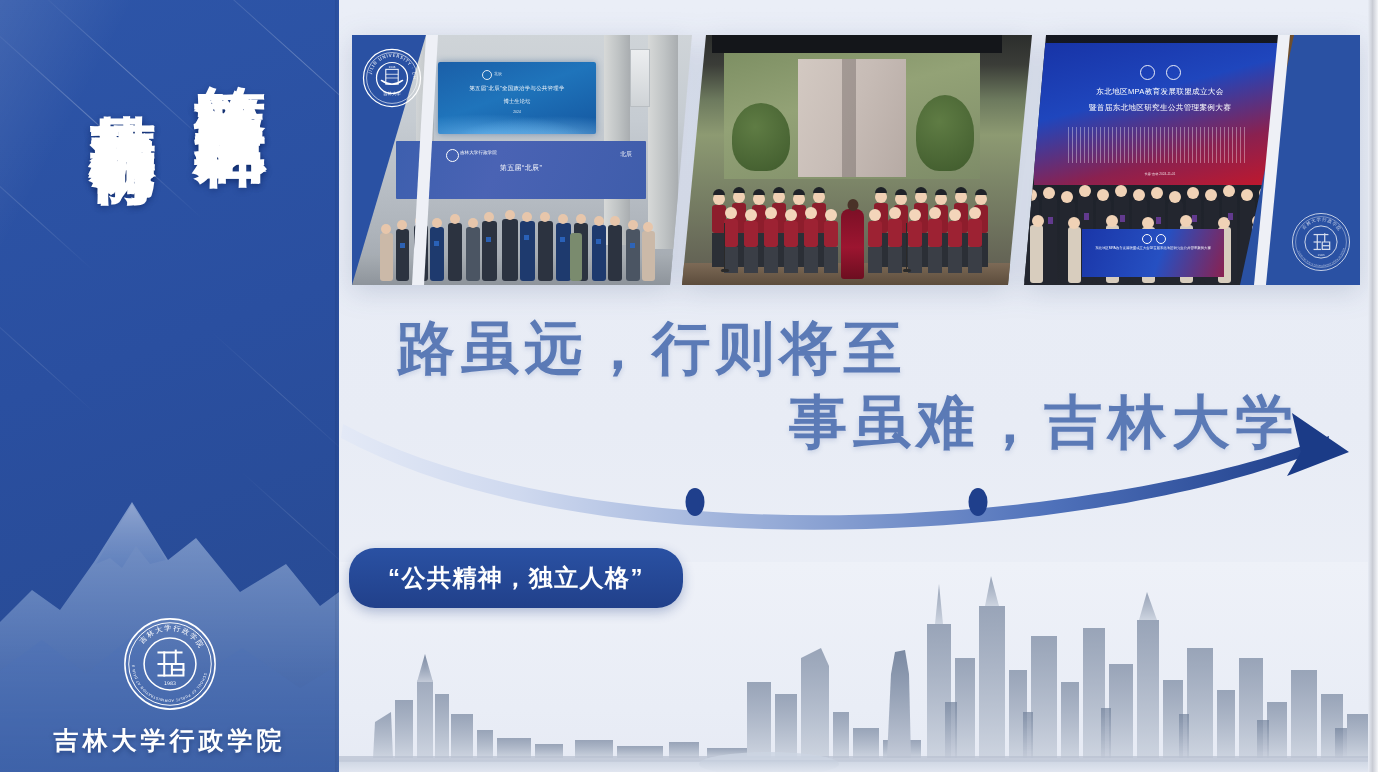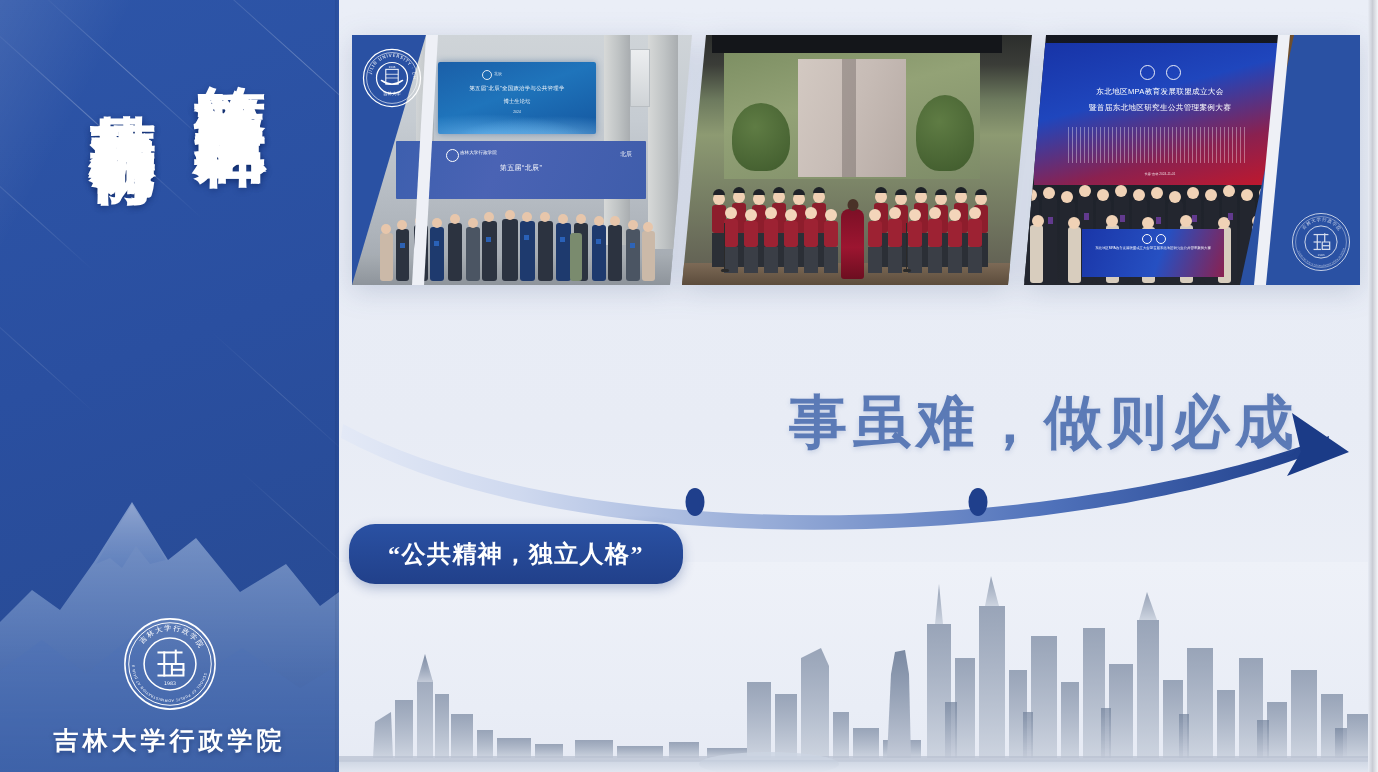--- a/index.html
+++ b/index.html
@@ -124,22 +124,22 @@
       text-shadow:0 2px 5px rgba(80,110,170,.22);}
   .hl1{left:58px;top:14px;font-size:58px;}
   .hl2{left:450px;top:88px;font-size:58px;}
 
   
   .arrowbox{position:absolute;left:0;top:410px;width:1039px;height:130px;}
 
   
   .pill{position:absolute;border-radius:26px;background:linear-gradient(180deg,#2a51a3,#21408a);
      color:#fff;display:flex;align-items:center;justify-content:center;
-     font-family:Liberation Serif, serif;font-weight:700;letter-spacing:.06em;
-     box-shadow:0 4px 12px rgba(30,60,130,.30);}
+     font-family:Liberation Sans, sans-serif;font-weight:700;letter-spacing:.06em;
+     box-shadow:0 4px 12px rgba(30,60,130,.30);margin-top:24px;}
   .pill1{left:10px;top:524px;width:334px;height:60px;font-size:24px;}
   .pill2{left:650px;top:524px;width:380px;height:62px;font-size:25px;}
 
   
   .skyline{position:absolute;left:0;bottom:0;width:1039px;height:210px;overflow:hidden;}
   .sky-bg{position:absolute;inset:0;background:linear-gradient(180deg,#eef1f8 0%,#e9edf6 70%,#e6eaf4 100%);}
   .water{position:absolute;left:0;right:0;bottom:0;height:12px;
      background:linear-gradient(180deg,rgba(190,200,215,.55),rgba(225,230,240,.9));}
 </style>
 </head>
@@ -647,21 +647,22 @@
           </linearGradient>
         </defs>
         <path d="M4 14 C 180 108, 470 120, 700 92 C 840 74, 930 50, 990 26 L 988 38 C 926 62, 842 88, 700 106 C 470 134, 180 124, 2 28 Z" fill="url(#arrowGrad)"></path>
         <path d="M953 3 L1010 42 L948 66 L962 42 Z" fill="#1b3b87"></path>
         <ellipse cx="356" cy="92" rx="9.5" ry="14" fill="#1f3f8c"></ellipse>
         <ellipse cx="639" cy="92" rx="9.5" ry="14" fill="#1f3f8c"></ellipse>
       </svg>
     </div>
 
     <div class="headline">
-      <div class="hl hl2">事虽难，做则必成</div>
+      <div class="hl hl1">路虽远，行则将至</div>
+      <div class="hl hl2">事虽难，吉林大学</div>
     </div>
 
     <div class="pill pill1">“公共精神，独立人格”</div>
 
     <div class="right-edge"></div>
   </div>
 
 </div>
 
 </body></html>

